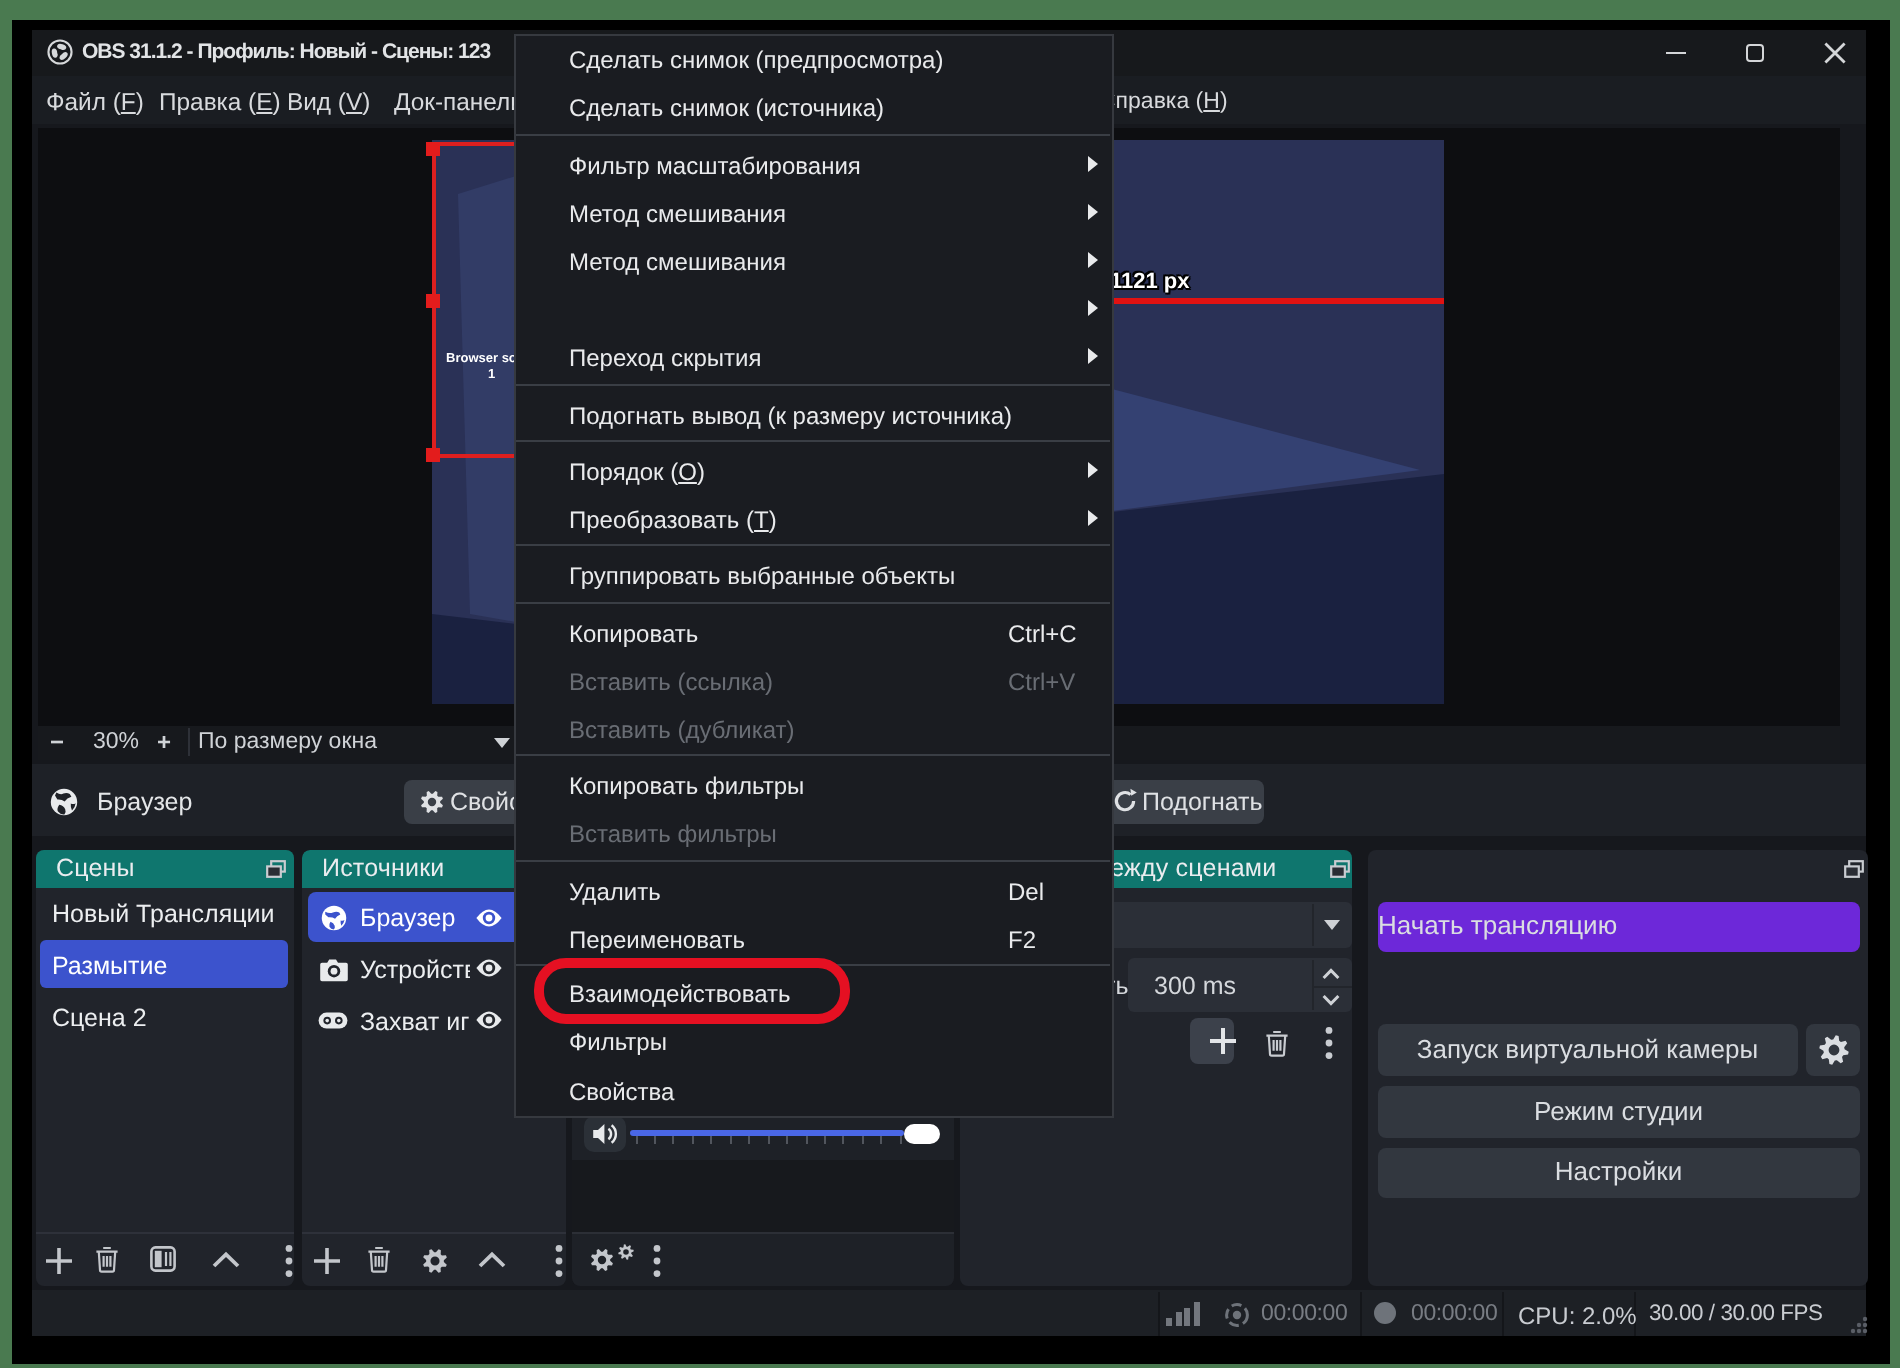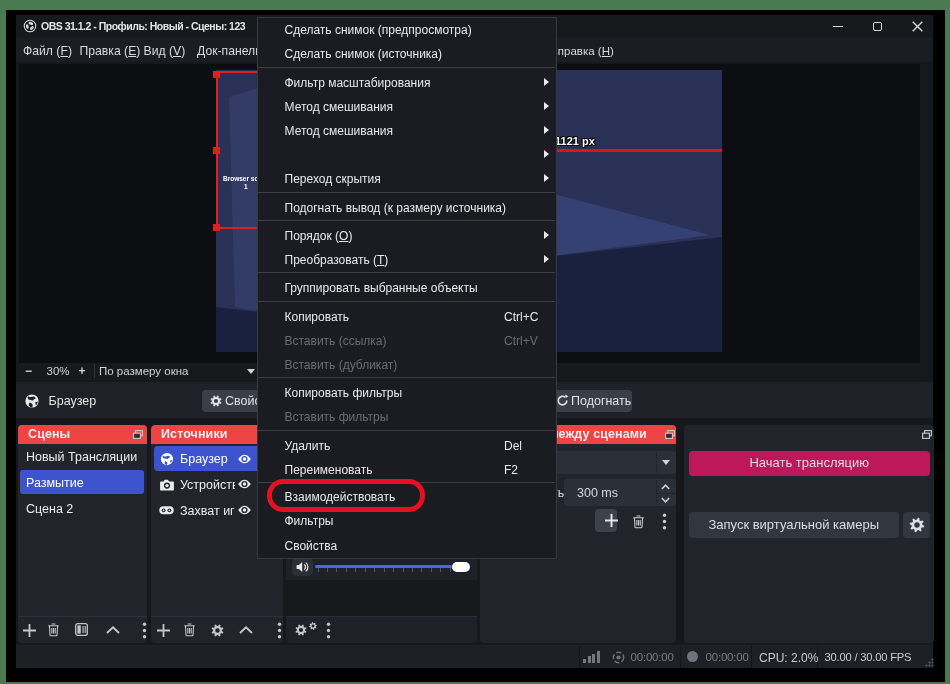--- a/index.html
+++ b/index.html
@@ -3,21 +3,21 @@
 *{margin:0;padding:0;box-sizing:border-box}
 html,body{width:950px;height:684px;overflow:hidden;background:#4a7a50;font-family:"Liberation Sans",sans-serif;position:relative}
 .a{position:absolute}
 .tx{position:absolute;white-space:nowrap;color:#e9eaec;font-size:13px;line-height:1}
 .mi{position:absolute;left:257px;width:299px;height:24px;color:#e9eaec;font-size:12px;line-height:24px}
 .mi .l{position:absolute;left:27.5px;top:0}
 .mi .s{position:absolute;left:247px;top:0;font-size:12px}
 .mi.d{color:#696d74}
 .sep{position:absolute;left:258px;width:297px;height:1px;background:#3a3e45}
 .arr{position:absolute;left:287px;top:7.5px;width:0;height:0;border-left:5.5px solid #e9eaec;border-top:4.5px solid transparent;border-bottom:4.5px solid transparent}
-.hdr{position:absolute;left:0;top:0;right:0;height:18.5px;background:#ef4444;border-radius:4px 4px 0 0;color:#eaecef;font-size:12.5px;letter-spacing:0.1px;font-weight:bold;line-height:19px;padding-left:10px}
+.hdr{position:absolute;left:0;top:0;right:0;height:18.5px;background:#0f766e;border-radius:4px 4px 0 0;color:#eaecef;font-size:12.5px;letter-spacing:0.1px;font-weight:normal;line-height:19px;padding-left:10px}
 svg{position:absolute;overflow:visible}
 </style></head><body>
 <div class="a" style="left:6px;top:10px;width:939px;height:672px;background:#000"></div>
 <div class="a" style="left:16px;top:15px;width:917px;height:653px;background:#16181d"></div>
 
 <div class="a" style="left:16px;top:15px;width:917px;height:23px;background:#17191c"></div>
 <svg style="left:23px;top:18.5px" width="14" height="14" viewBox="-8 -8 16 16">
  <circle cx="0" cy="0" r="6.6" fill="none" stroke="#d6d8da" stroke-width="1.2"></circle>
  <g fill="#d6d8da">
   <ellipse rx="2.7" ry="1.6" transform="rotate(18) translate(0,-3.1)"></ellipse>
@@ -255,26 +255,28 @@
       <circle cx="2.5" cy="2.2" r="1.7" fill="#c9ccd1"></circle>
       <circle cx="2.5" cy="8.5" r="1.7" fill="#c9ccd1"></circle>
       <circle cx="2.5" cy="14.8" r="1.7" fill="#c9ccd1"></circle>
     </svg>
   </div>
 <div class="a" style="left:684px;top:425.4px;width:249.5px;height:218.1px;background:#21242b;border-radius:4px">
     <svg style="left:237.5px;top:4.5px" width="10" height="9" viewBox="0 0 10 9">
       <rect x="2.6" y="0.6" width="6.8" height="5.2" fill="none" stroke="#c9ccd1" stroke-width="1.1"></rect>
       <rect x="0.6" y="3.2" width="6.8" height="5.2" fill="#2a2d34" stroke="#c9ccd1" stroke-width="1.1"></rect>
     </svg>
-    <div class="a" style="left:5px;top:25.9px;width:240.5px;height:24.3px;background:#be185d;border-radius:4px;color:#dadde1;font-size:13px;text-align:center;line-height:24.3px">Начать трансляцию</div>
+    <div class="a" style="left:5px;top:25.9px;width:240.5px;height:24.3px;background:#6d28d9;border-radius:4px;color:#dadde1;font-size:13px;line-height:24.3px">Начать трансляцию</div>
     <div class="a" style="left:5px;top:87px;width:209.5px;height:25.2px;background:#32373f;border-radius:4px;color:#dadde1;font-size:13px;text-align:center;line-height:25.2px">Запуск виртуальной камеры</div>
     <div class="a" style="left:219px;top:87px;width:26.5px;height:25.2px;background:#32373f;border-radius:4px;"></div>
     <svg style="left:224.5px;top:91.6px" width="16" height="16" viewBox="0 0 16 16">
       <path d="M15.35 8.89 L15.03 10.30 L12.62 10.60 L12.02 11.45 L12.57 13.82 L11.35 14.60 L9.43 13.10 L8.40 13.28 L7.11 15.35 L5.70 15.03 L5.40 12.62 L4.55 12.02 L2.18 12.57 L1.40 11.35 L2.90 9.43 L2.72 8.40 L0.65 7.11 L0.97 5.70 L3.38 5.40 L3.98 4.55 L3.43 2.18 L4.65 1.40 L6.57 2.90 L7.60 2.72 L8.89 0.65 L10.30 0.97 L10.60 3.38 L11.45 3.98 L13.82 3.43 L14.60 4.65 L13.10 6.57 L13.28 7.60 Z M 10.70 8.00 A 2.7 2.7 0 1 0 5.30 8.00 A 2.7 2.7 0 1 0 10.70 8.00 Z" fill="#dadde1" fill-rule="evenodd"></path>
     </svg>
+    <div class="a" style="left:5px;top:118px;width:240.5px;height:25.2px;background:#32373f;border-radius:4px;color:#dadde1;font-size:13px;text-align:center;line-height:25.2px">Режим студии</div>
+    <div class="a" style="left:5px;top:149px;width:240.5px;height:24.4px;background:#32373f;border-radius:4px;color:#dadde1;font-size:13px;text-align:center;line-height:24.4px">Настройки</div>
   </div>
 <div class="a" style="left:16px;top:645.3px;width:917px;height:22.9px;background:#1d2025"></div>
 <div class="a" style="left:579px;top:646px;width:1px;height:22px;background:#14161a"></div>
 <div class="a" style="left:679.5px;top:646px;width:1px;height:22px;background:#14161a"></div>
 <div class="a" style="left:751px;top:646px;width:1px;height:22px;background:#14161a"></div>
 <div class="a" style="left:816.5px;top:646px;width:1px;height:22px;background:#14161a"></div>
 <div class="a" style="left:583px;top:658.5px;width:3px;height:4.5px;background:#73777e"></div>
 <div class="a" style="left:587.5px;top:656px;width:3px;height:7px;background:#73777e"></div>
 <div class="a" style="left:592px;top:653.5px;width:3px;height:9.5px;background:#73777e"></div>
 <div class="a" style="left:596.5px;top:650.5px;width:3px;height:12.5px;background:#73777e"></div>

